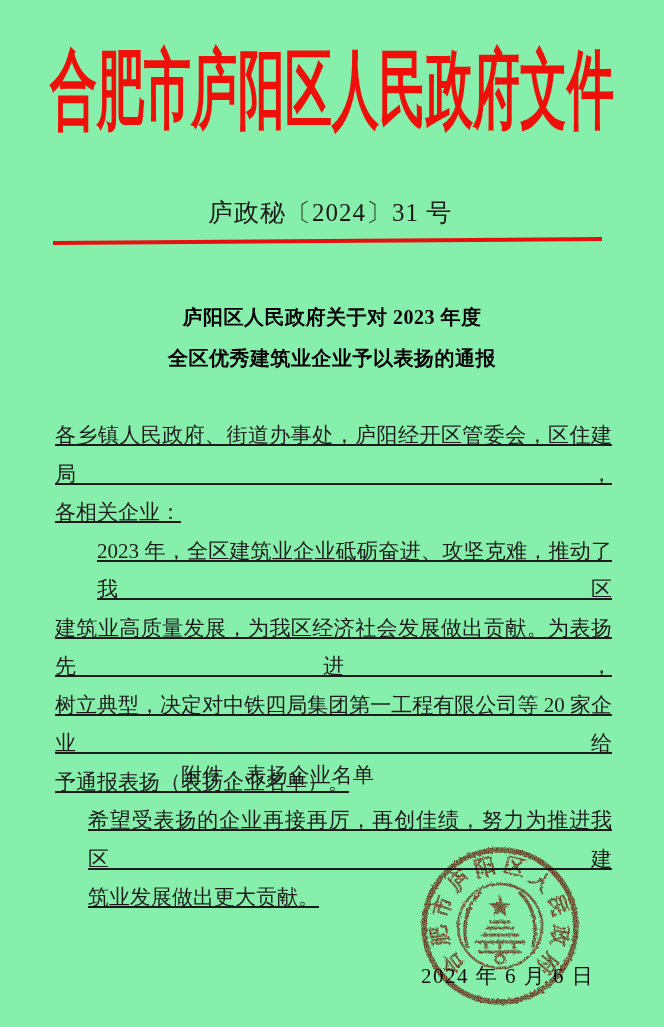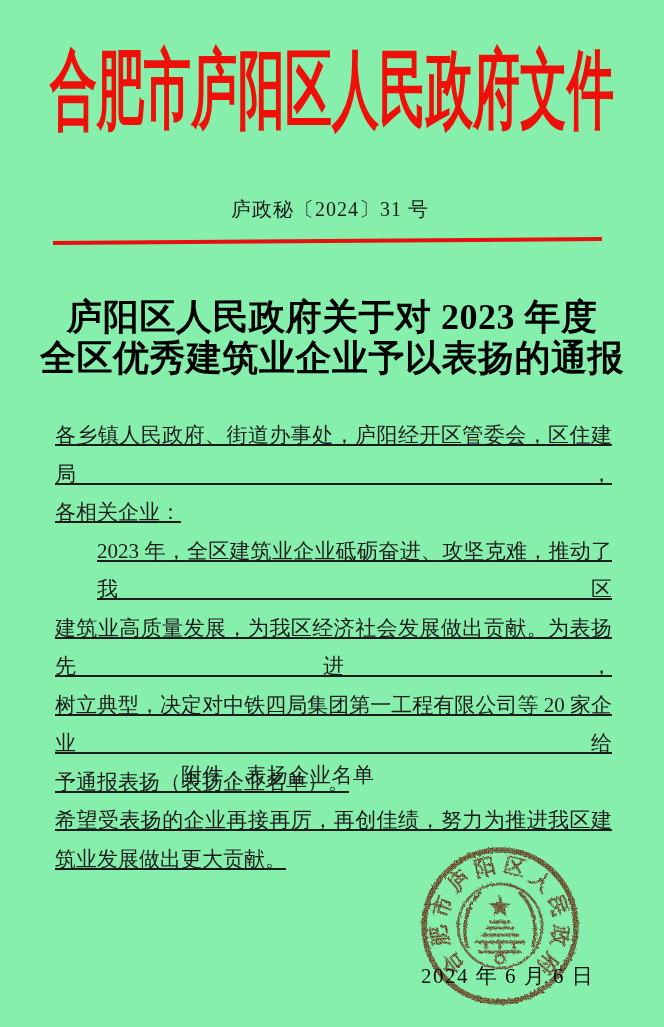--- a/index.html
+++ b/index.html
@@ -13,39 +13,39 @@
     position:relative;width:664px;height:1027px;background:#86efac;overflow:hidden;
     font-family:"Liberation Serif","DejaVu Serif",serif;color:var(--ink);
   }
   .doc-header{
     position:absolute;top:33px;left:0;width:664px;text-align:center;
     font-size:47px;font-weight:700;color:var(--red);
     transform:scaleY(1.83);transform-origin:50% 0;white-space:nowrap;letter-spacing:0;
   }
   .doc-number{
     position:absolute;top:196px;left:0;width:660px;text-align:center;
-    font-size:20px;letter-spacing:1px;color:#191919;
+    font-size:25px;letter-spacing:1px;color:#191919;
   }
   .red-rule{
     position:absolute;top:239px;left:53px;width:549px;height:4px;
     background:var(--rule);transform:rotate(-0.4deg);
   }
   .title{
     position:absolute;top:297px;left:0;width:664px;text-align:center;
-    font-size:36px;font-weight:700;line-height:41px;color:#000;letter-spacing:.5px;
+    font-size:20px;font-weight:700;line-height:41px;color:#000;letter-spacing:.5px;
   }
   .body-block{
     position:absolute;top:416px;left:55px;width:557px;
     font-size:21px;line-height:38.5px;color:var(--ink);
   }
   .bl{min-height:38.5px;text-decoration:underline;}
   .jf{text-align:justify;text-align-last:justify;word-break:break-all;}
   .ll{text-align:left;}
   .indent{padding-left:42px;}
-  .shift{}
+  .shift{margin-left:33px;}
   .attachment{
     position:absolute;top:761px;left:137px;font-size:21px;letter-spacing:.5px;color:var(--ink);margin-left:44px;
   }
   .date{
     position:absolute;top:962px;left:421px;font-size:21px;letter-spacing:1.5px;color:#0f0f0f;
   }
   .seal{
     position:absolute;top:840px;left:414px;width:172px;height:172px;
     mix-blend-mode:multiply;opacity:.93;
   }

